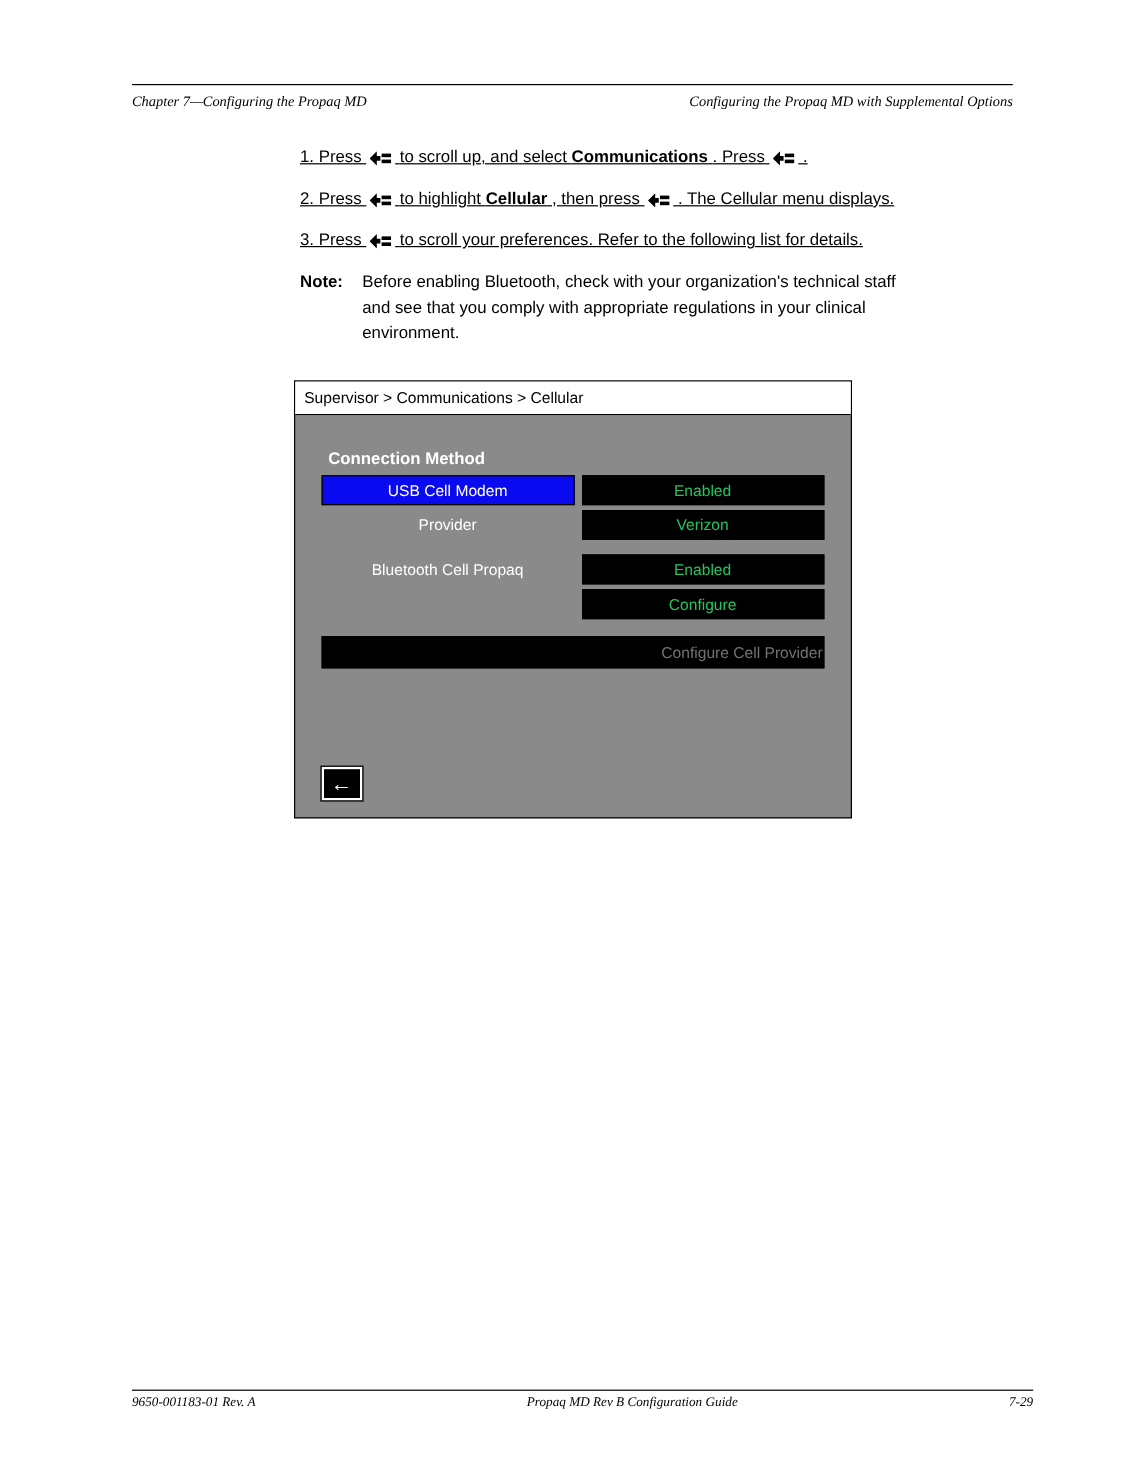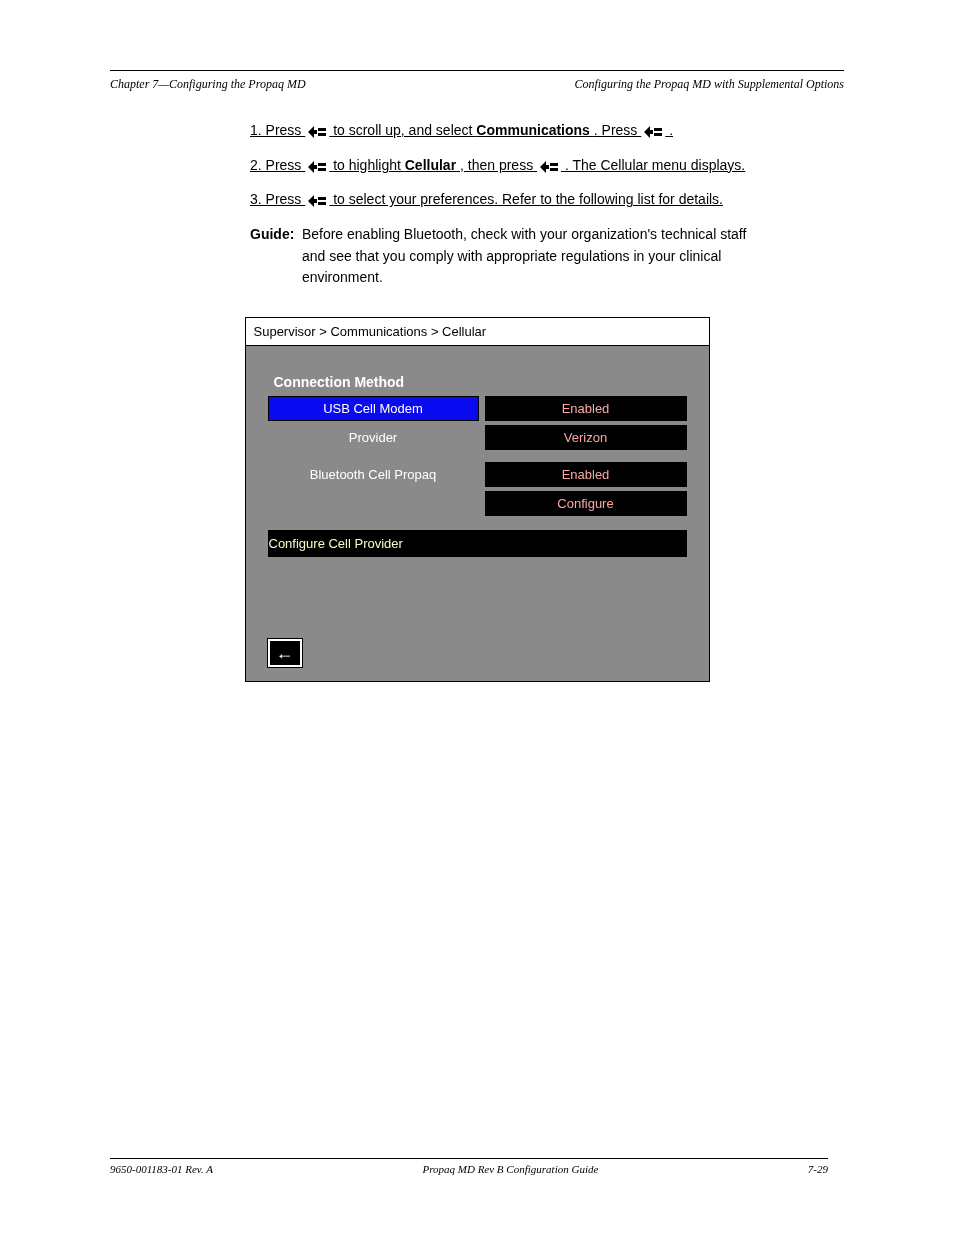--- a/index.html
+++ b/index.html
@@ -81,31 +81,31 @@
   }
   .settings-label.selected {
     background: #0a0af0;
     border: 1px solid #000;
     color: #fff;
     font-weight: 500;
   }
   .settings-value {
     flex: 1;
     background: #000;
-    color: #fca5a5;
+    color: #22c55e;
     text-align: center;
     padding: 4px 0;
     border: 1px solid #000;
     font-size: 13px;
   }
   .full-btn {
     margin-top: 14px;
     background: #000;
-    color: #fef9c3;
-    text-align: left;
+    color: #737373;
+    text-align: right;
     padding: 5px 0;
     border: 1px solid #000;
     font-size: 13px;
   }
   .back-btn {
     margin-top: 82px;
     width: 34px;
     height: 28px;
     background: #000;
     border: 2px solid #fff;
@@ -115,21 +115,21 @@
     justify-content: center;
     color: #fff;
     font-size: 18px;
     font-weight: bold;
   }
 
   
   .footer {
     position: absolute;
     left: 110px;
-    right: 126px;
+    right: 93px;
     bottom: 60px;
     text-align: center;
   }
   .footer-rule {
     border-top: 1.5px solid #000;
     margin-bottom: 4px;
   }
   .footer-row {
     display: flex;
     justify-content: space-between;
@@ -195,25 +195,25 @@
 
     <p>
       <span>3. Press </span>
       <span class="inline-icon">
         <svg width="18" height="12" viewBox="0 0 18 12">
             <polygon points="0,6 6,0 6,4 9,4 9,8 6,8 6,12" fill="#000"></polygon>
             <rect x="10" y="2" width="8" height="3" fill="#000"></rect>
             <rect x="10" y="7" width="8" height="3" fill="#000"></rect>
           </svg>
       </span>
-      <span> to select your preferences. Refer to the following list for details.</span>
+      <span> to scroll your preferences. Refer to the following list for details.</span>
     </p>
 
     <div class="note-block">
-      <span class="note-label"><b>Guide:</b></span>
+      <span class="note-label"><b>Note:</b></span>
       <span class="note-text">Before enabling Bluetooth, check with your organization's technical staff and see that you comply with appropriate regulations in your clinical environment.</span>
     </div>
   </div>
 
   <div class="screenshot-wrap">
     <div class="screenshot">
       <div class="breadcrumb-bar">Supervisor &gt; Communications &gt; Cellular</div>
       <div class="panel-body">
         <div class="section-title">Connection Method</div>
 

